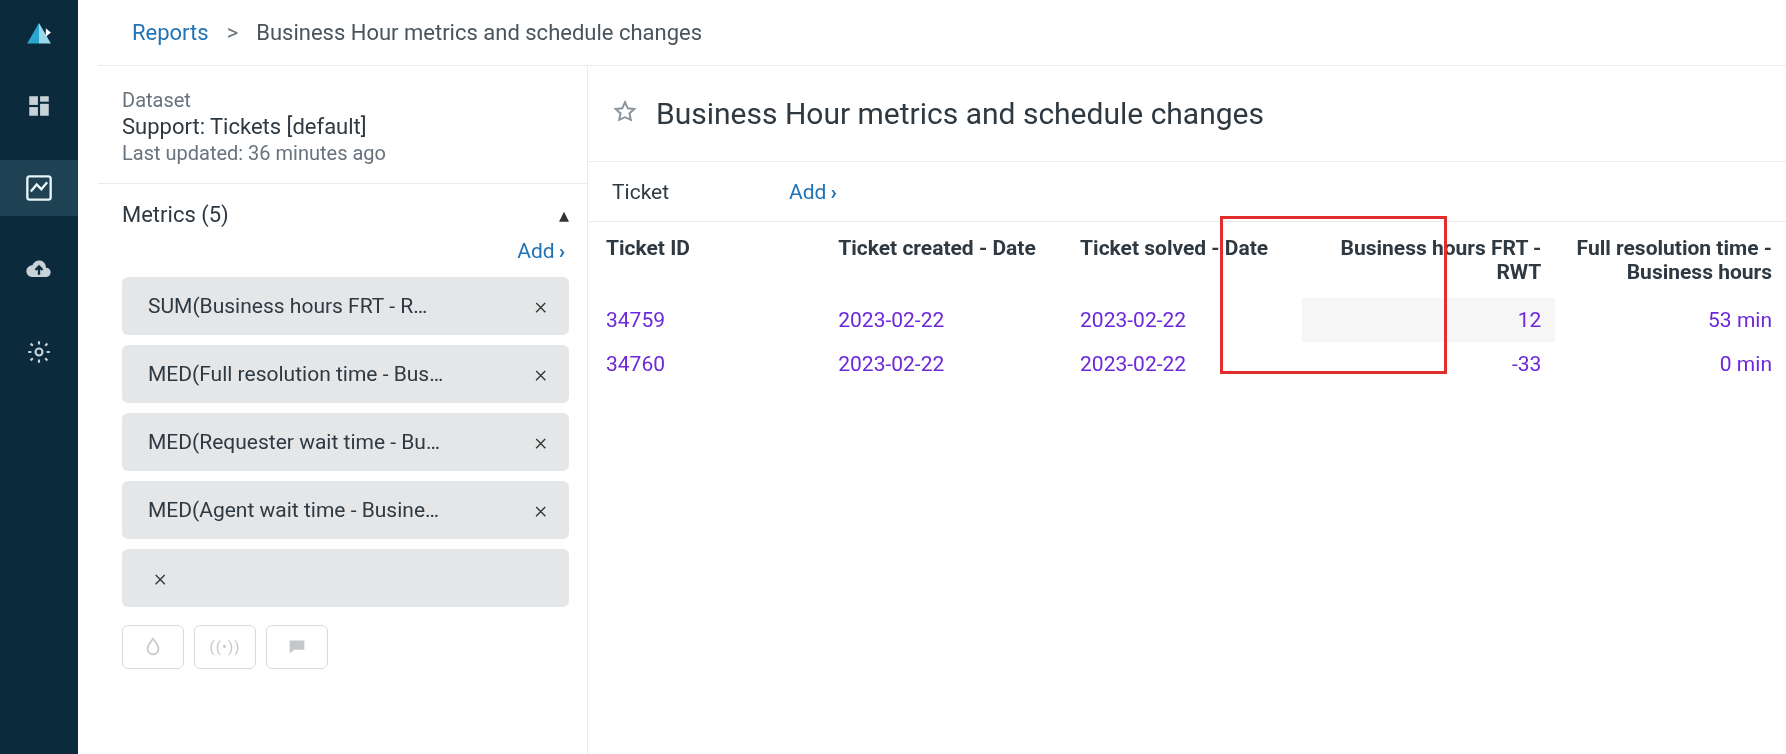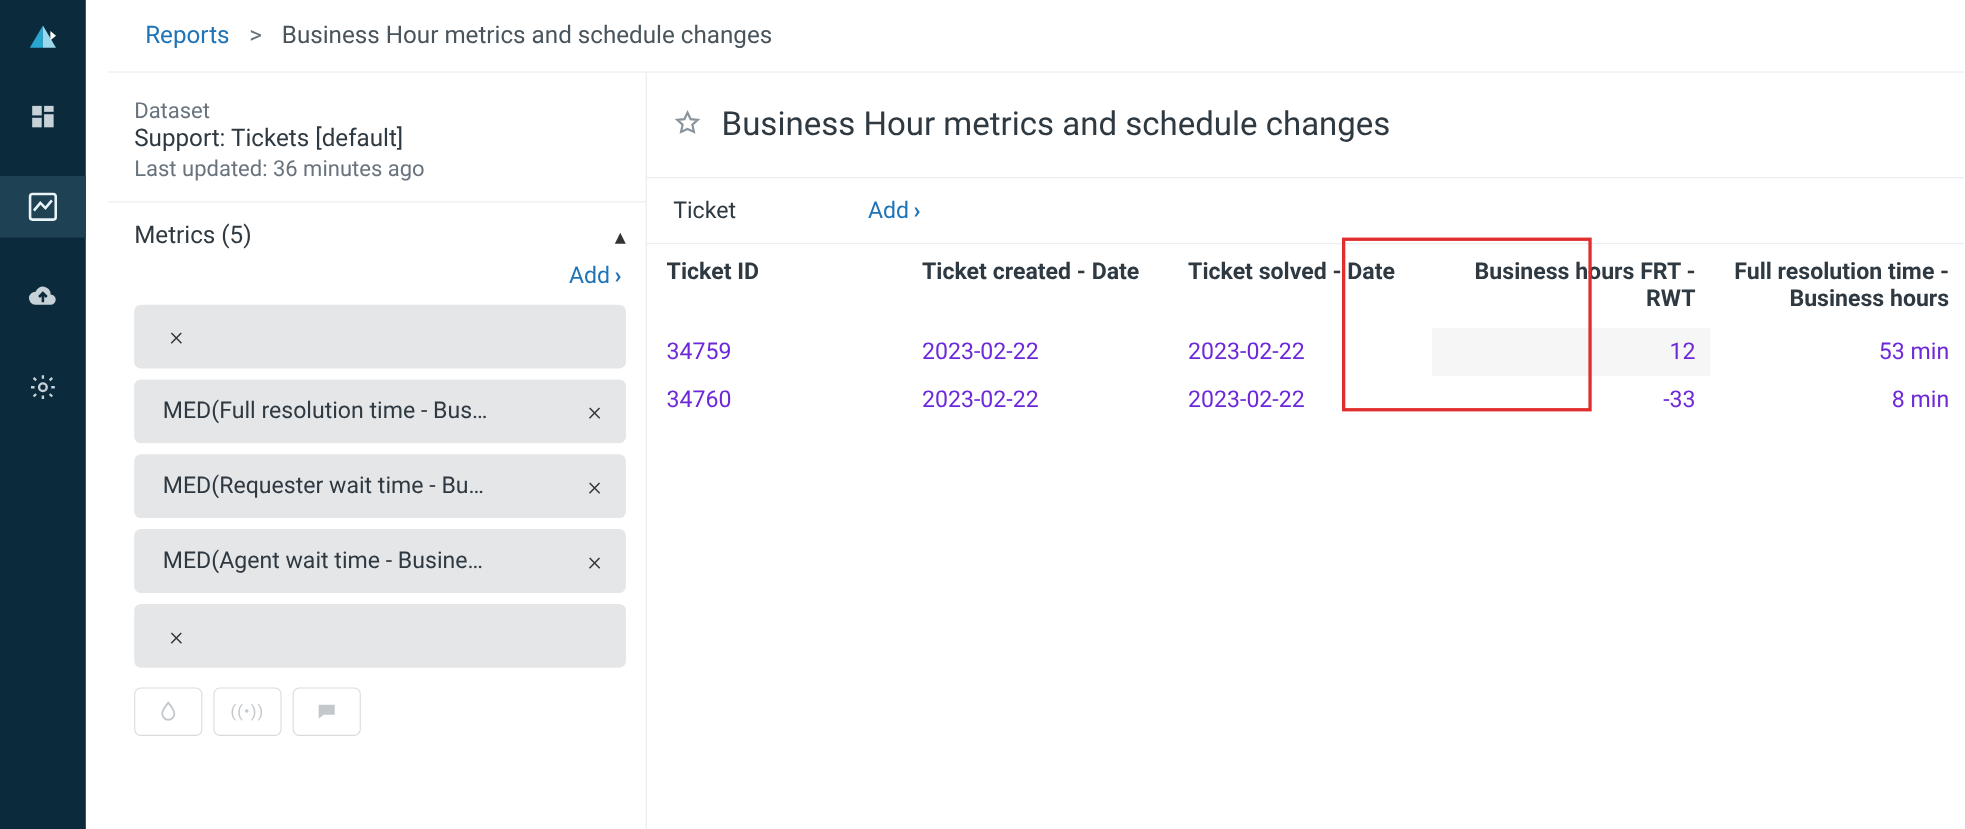--- a/index.html
+++ b/index.html
@@ -124,20 +124,21 @@
       </div>
 
       <div class="metrics-wrap">
         <div class="metrics-header">
           <span>Metrics (5)</span>
           <span class="chev">▴</span>
         </div>
         <span class="add-link"><span>Add</span><span class="chv">›</span></span>
 
         <div class="metric-pill">
+          <span class="label">SUM(Business hours FRT - R…</span>
           <span class="remove">×</span>
         </div>
         <div class="metric-pill">
           <span class="label">MED(Full resolution time - Bus…</span>
           <span class="remove">×</span>
         </div>
         <div class="metric-pill">
           <span class="label">MED(Requester wait time - Bu…</span>
           <span class="remove">×</span>
         </div>
@@ -198,21 +199,21 @@
               <td>2023-02-22</td>
               <td>2023-02-22</td>
               <td class="num hcell">12</td>
               <td class="num">53 min</td>
             </tr>
             <tr>
               <td>34760</td>
               <td>2023-02-22</td>
               <td>2023-02-22</td>
               <td class="num">-33</td>
-              <td class="num">8 min</td>
+              <td class="num">0 min</td>
             </tr>
           </tbody>
         </table>
       </div>
 
       <div class="highlight-box" id="hl" style="top: 150px; left: 632px; width: 227px; height: 158px;"></div>
     </div>
   </div>
 </div>
 

